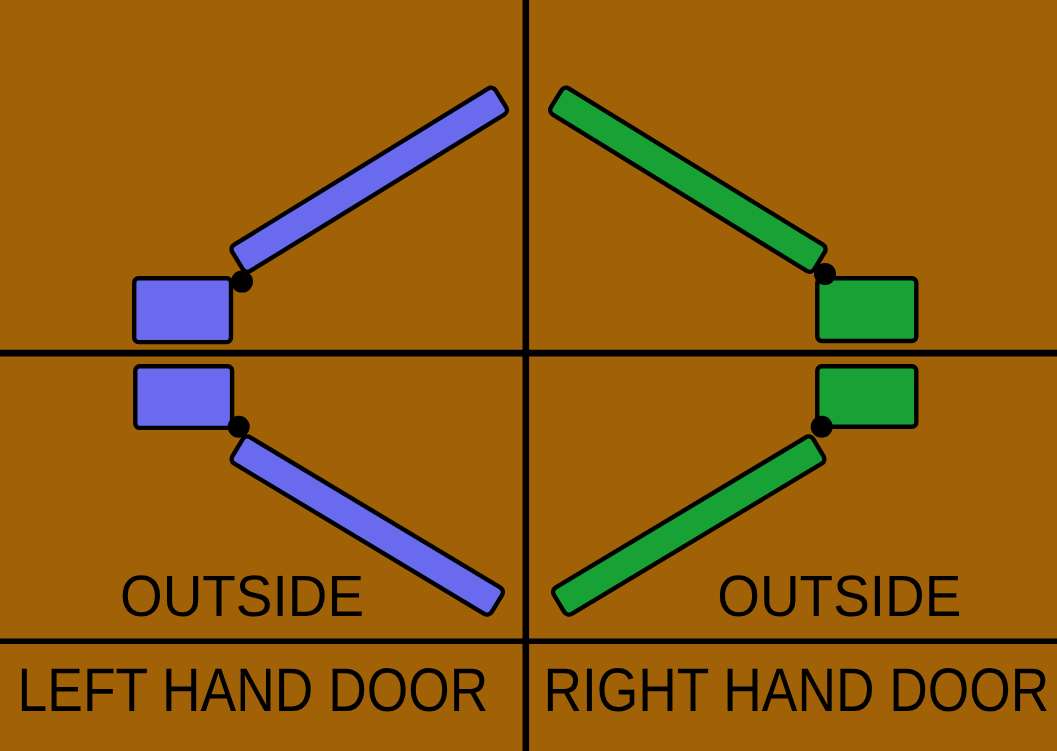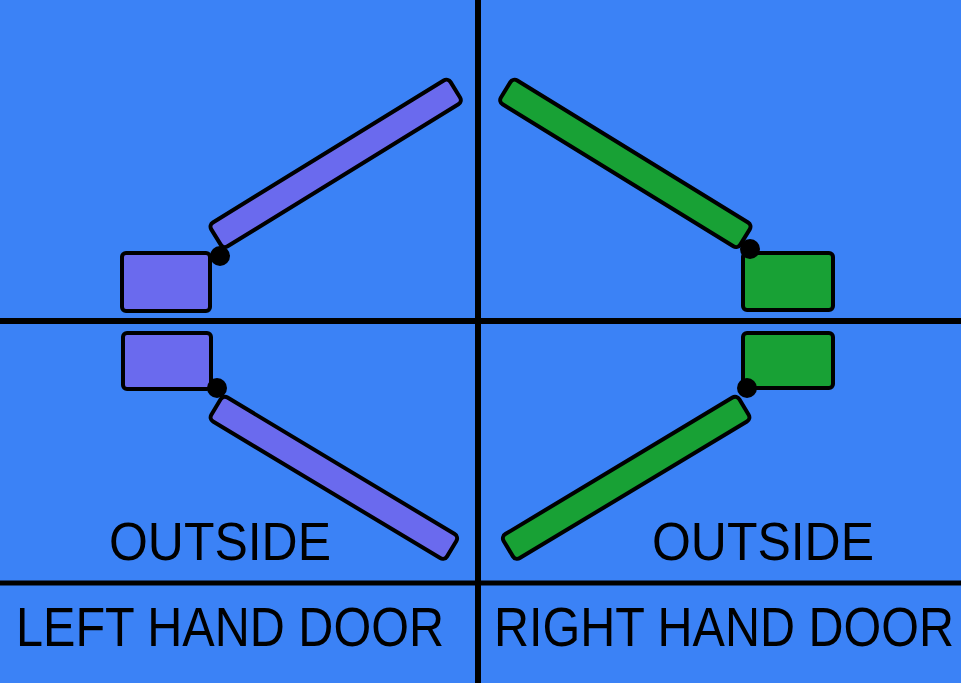--- a/index.html
+++ b/index.html
@@ -3,21 +3,21 @@
 <meta charset="utf-8">
 <style>
   html, body {
     margin: 0;
     padding: 0;
     background: #ffffff;
   }
   .stage {
     width: 961px;
     height: 683px;
-    background: #3b82f6;
+    background: #a16207;
     position: relative;
     overflow: hidden;
   }
   .stage svg {
     display: block;
     width: 961px;
     height: 683px;
   }
   .shape {
     stroke: #000000;

